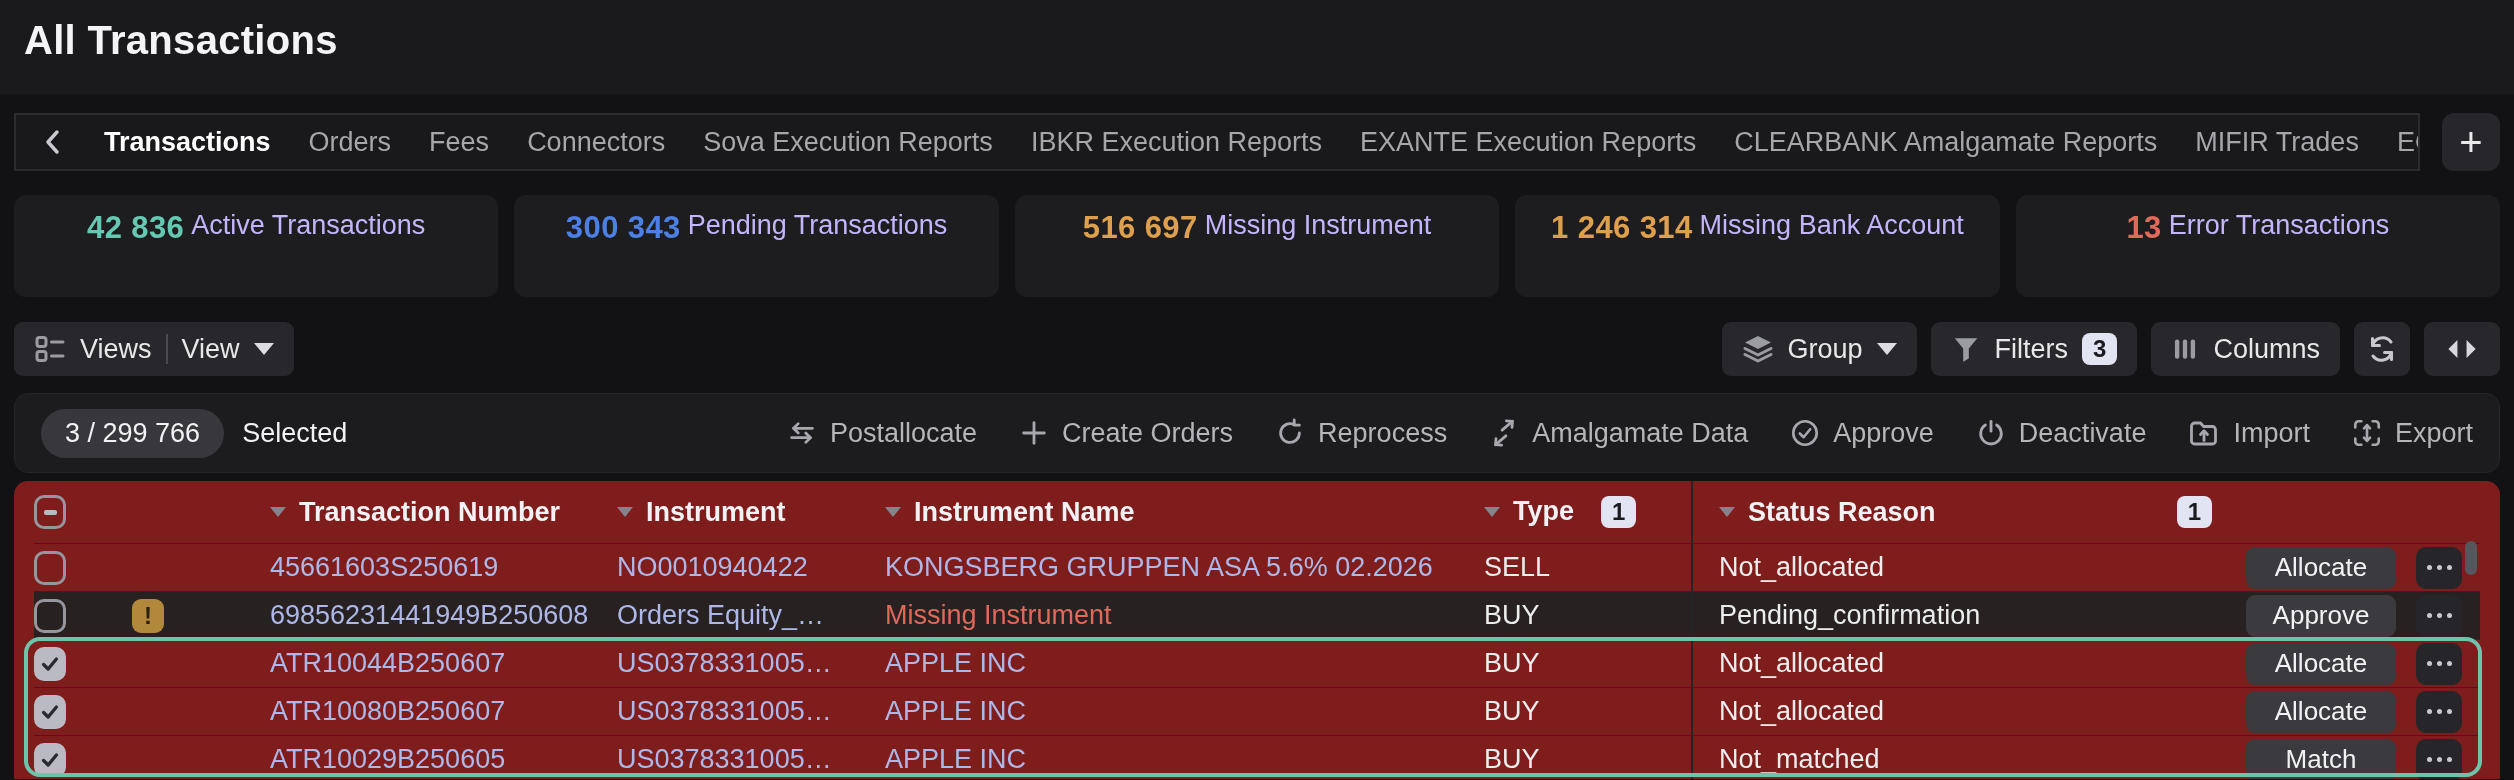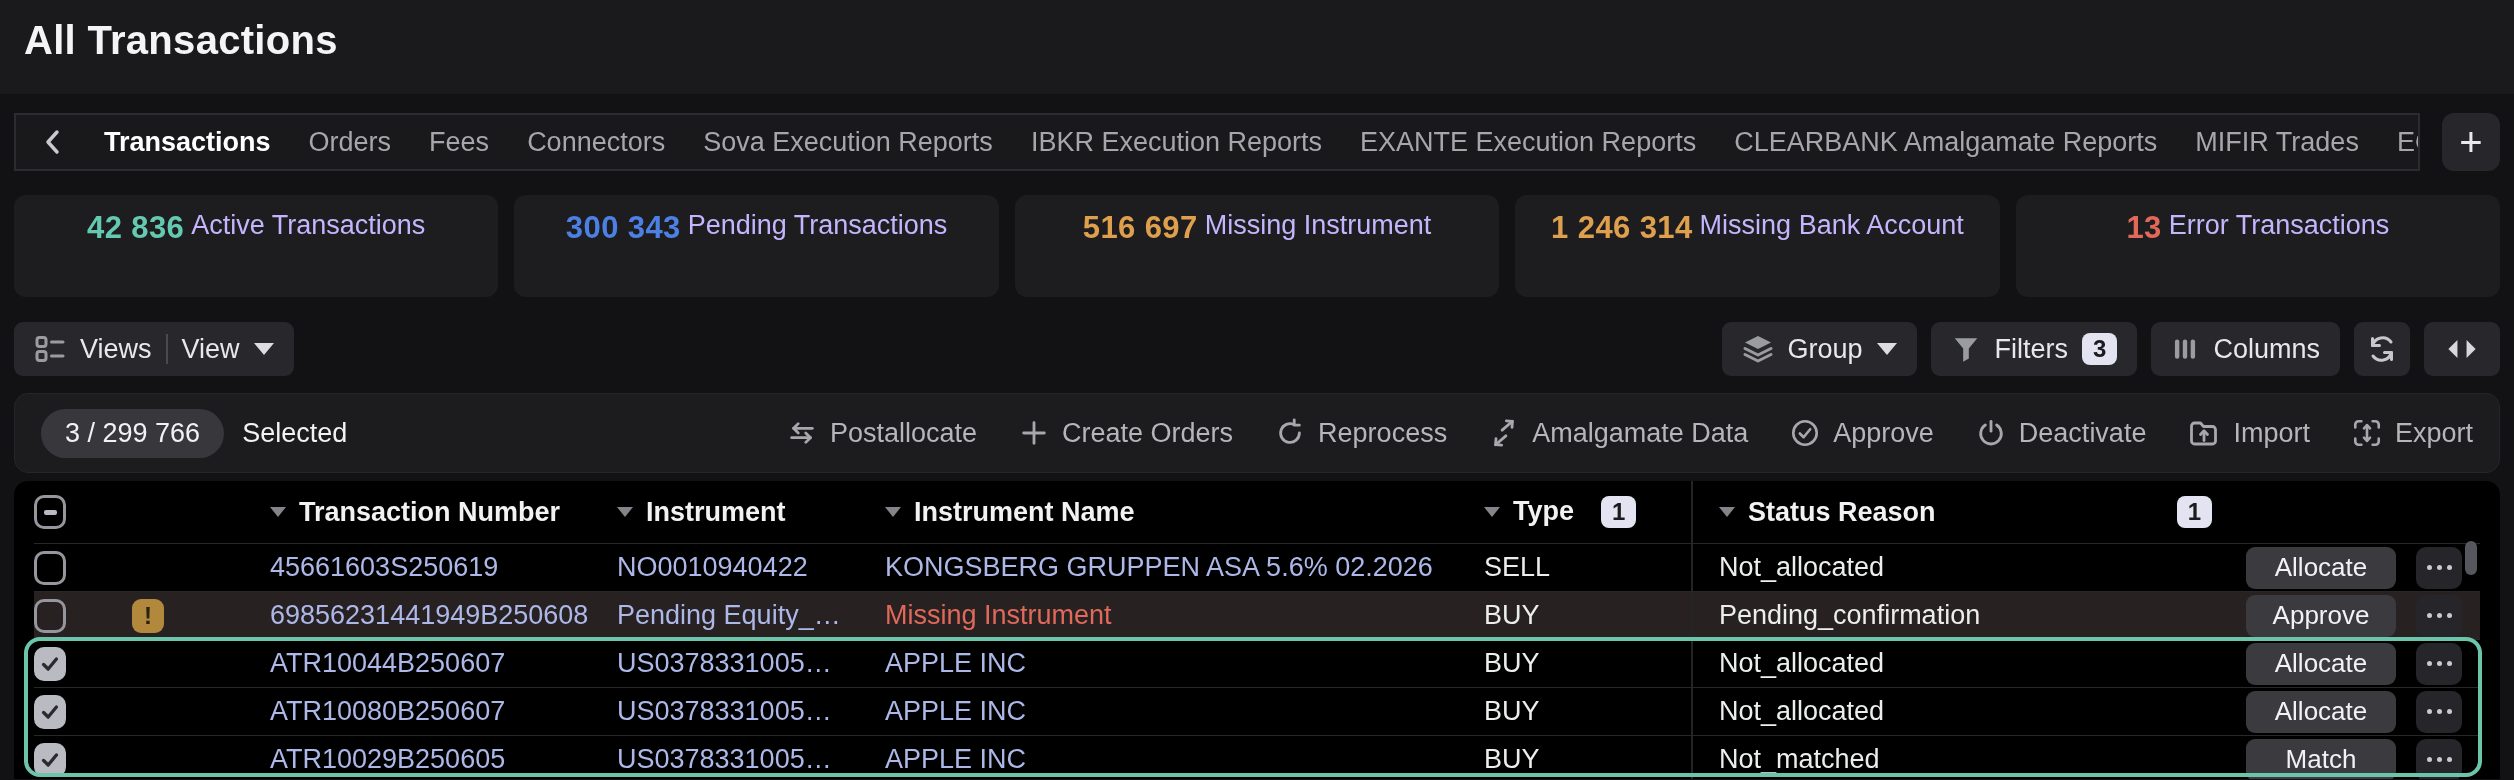--- a/index.html
+++ b/index.html
@@ -71,21 +71,21 @@
   .sel-label { font-size:27px; color:#f2f2f4; }
   .bulk-actions { margin-left:auto; display:flex; align-items:center; gap:42px; }
   .bulk-btn {
     display:flex; align-items:center; gap:13px; background:none; border:none; cursor:pointer;
     color:#b5b5ba; font-size:27px; font-family:inherit; padding:0; white-space:nowrap;
   }
   .bulk-btn .icon { color:#a7a7ad; }
 
   
   .table-wrap {
-    position:relative; margin:8px 14px 4px; height:298px; background:#000000;
+    position:relative; margin:8px 14px 4px; height:298px; background:#7f1d1d;
     border-radius:14px 14px 0 0; overflow:hidden; padding:0 20px;
   }
   .tr {
     display:grid; align-items:center;
     grid-template-columns:60px 140px 383px 268px 599px 207px 1fr 170px 70px;
     height:48px;
   }
   .tr.thead { height:62px; }
   .tr + .tr { border-top:1px solid #28282b; }
   .tr.tinted { background:#272122; }
@@ -425,21 +425,21 @@
       <div class="td">
           <span class="cb"></span>
         </div>
       <div class="td">
           <span class="warn-badge">!</span>
         </div>
       <div class="td td-txn">
           <span class="link">69856231441949B250608</span>
         </div>
       <div class="td">
-          <span class="link">Pending Equity_…</span>
+          <span class="link">Orders Equity_…</span>
         </div>
       <div class="td">
           <span class="error-text">Missing Instrument</span>
         </div>
       <div class="td">
           <span>BUY</span>
         </div>
       <div class="td td-status">
           <span>Pending_confirmation</span>
         </div>

